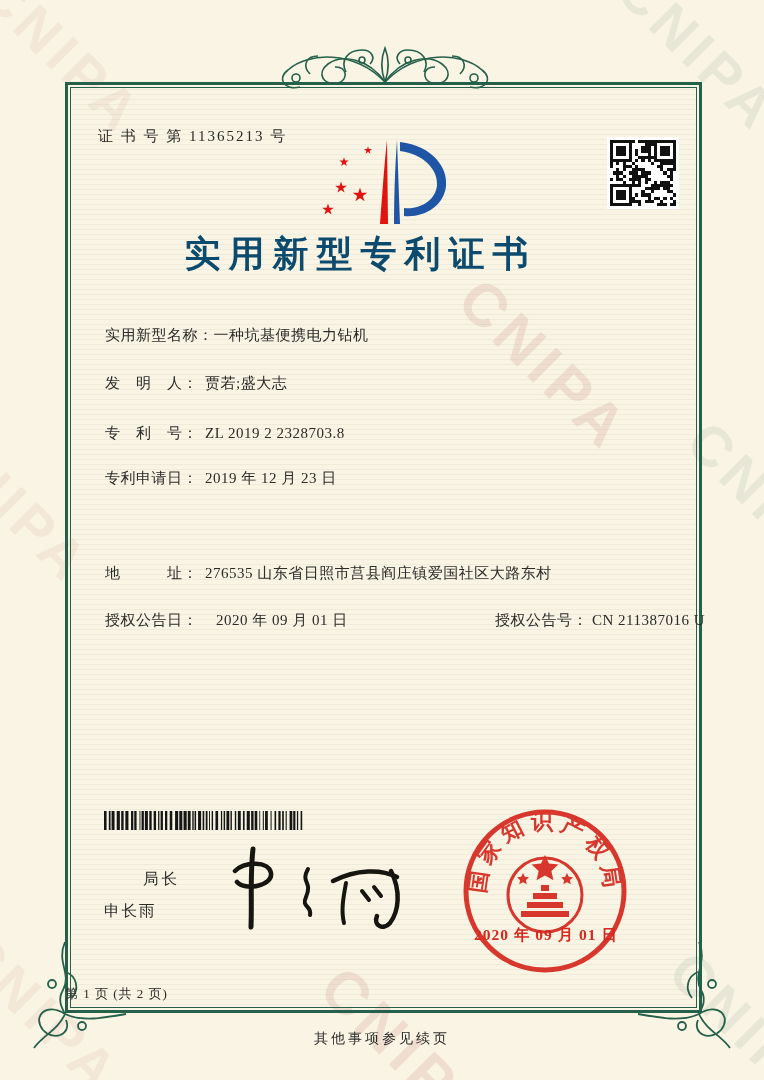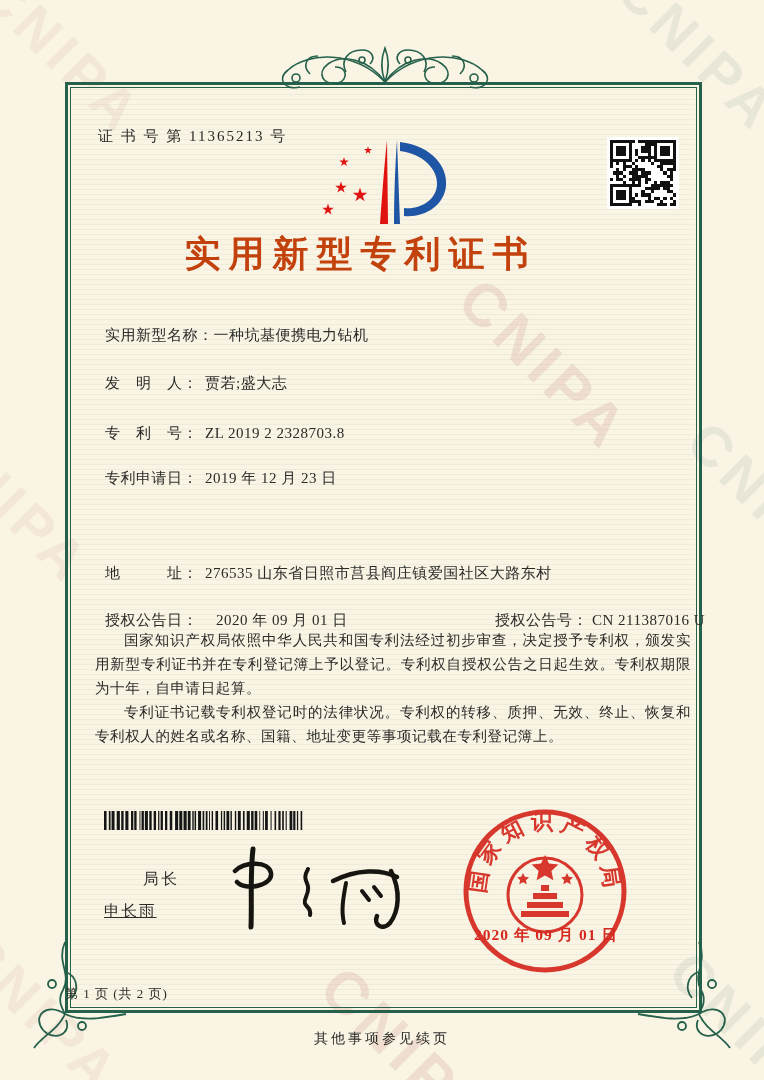--- a/index.html
+++ b/index.html
@@ -26,35 +26,35 @@
 
   .orn{position:absolute;pointer-events:none;}
   .orn path,.orn circle{stroke:var(--green);fill:none;}
 
   .cert-no{position:absolute;left:98px;top:127px;font-size:15px;letter-spacing:2px;}
 
   .logo{position:absolute;left:298px;top:128px;width:186px;height:106px;}
   .qr{position:absolute;left:607px;top:137px;width:72px;height:72px;background:#fff;padding:3px;}
   .qr svg{width:100%;height:100%;display:block;}
 
-  .title{position:absolute;left:65px;top:230px;width:559px;text-align:center;font-size:36px;font-weight:bold;letter-spacing:8px;color:#c2410c;padding-left:32px;}
+  .title{position:absolute;left:65px;top:230px;width:559px;text-align:center;font-size:36px;font-weight:bold;letter-spacing:8px;color:#0c4a6e;padding-left:32px;}
 
   .field-row{position:absolute;left:105px;font-size:15px;line-height:22px;white-space:nowrap;letter-spacing:.5px;}
   .field-row .lbl{display:inline-block;min-width:100px;font-family:Liberation Serif, serif;}
   .grant-pair2{position:absolute;left:390px;top:0;}
   .grant-pair2 .lbl{min-width:0;margin-right:4px;}
 
   .paras{position:absolute;left:95px;top:628px;width:596px;font-size:14.5px;line-height:24px;letter-spacing:.6px;text-align:justify;}
   .paras p{text-indent:2em;}
 
   .barcode{position:absolute;left:104px;top:811px;width:202px;height:19px;}
   .barcode svg{width:100%;height:100%;display:block;}
 
   .signoff-title{position:absolute;left:104px;top:869px;font-size:15.5px;letter-spacing:3px;margin-left:39px;}
-  .signoff-name{position:absolute;left:104px;top:901px;font-size:15.5px;letter-spacing:2px;text-decoration:underline;}
+  .signoff-name{position:absolute;left:104px;top:901px;font-size:15.5px;letter-spacing:2px;}
   .signature{position:absolute;left:213px;top:841px;width:190px;height:96px;}
   .signature path{stroke:#17150f;fill:none;stroke-linecap:round;stroke-linejoin:round;}
 
   .seal{position:absolute;left:461px;top:807px;width:168px;height:168px;opacity:.92;}
   .seal-date{position:absolute;left:466px;top:925px;width:160px;text-align:center;font-size:15.5px;font-weight:bold;color:var(--red);letter-spacing:1px;}
 
   .page-note{position:absolute;left:65px;top:985px;width:637px;text-align:left;font-size:13px;letter-spacing:1px;}
   .footer-note{position:absolute;left:0;top:1030px;width:764px;text-align:center;font-size:14px;letter-spacing:3px;}
 </style>
 </head>
@@ -393,24 +393,20 @@
   <div class="field-row" style="top:562px">
     <span class="lbl">地　　　址：</span><span class="val">276535 山东省日照市莒县阎庄镇爱国社区大路东村</span>
   </div>
   <div class="field-row" style="top:609px;right:75px">
     <span class="lbl" style="min-width:0;margin-right:18px">授权公告日：</span><span class="val">2020 年 09 月 01 日</span>
     <span class="grant-pair2">
       <span class="lbl">授权公告号：</span><span class="val">CN 211387016 U</span>
     </span>
   </div>
 
-  <div class="paras">
-    <p>国家知识产权局依照中华人民共和国专利法经过初步审查，决定授予专利权，颁发实用新型专利证书并在专利登记簿上予以登记。专利权自授权公告之日起生效。专利权期限为十年，自申请日起算。</p>
-    <p>专利证书记载专利权登记时的法律状况。专利权的转移、质押、无效、终止、恢复和专利权人的姓名或名称、国籍、地址变更等事项记载在专利登记簿上。</p>
-  </div>
 
   <div class="barcode">
       <svg id="bars" viewBox="0 0 202 19" preserveAspectRatio="none">
         <rect x="0.00" y="0" width="2.56" height="19" fill="#151515"></rect>
         <rect x="4.81" y="0" width="1.74" height="19" fill="#151515"></rect>
         <rect x="7.57" y="0" width="2.97" height="19" fill="#151515"></rect>
         <rect x="12.72" y="0" width="3.14" height="19" fill="#151515"></rect>
         <rect x="17.22" y="0" width="2.39" height="19" fill="#151515"></rect>
         <rect x="21.36" y="0" width="3.07" height="19" fill="#151515"></rect>
         <rect x="27.03" y="0" width="2.28" height="19" fill="#151515"></rect>

